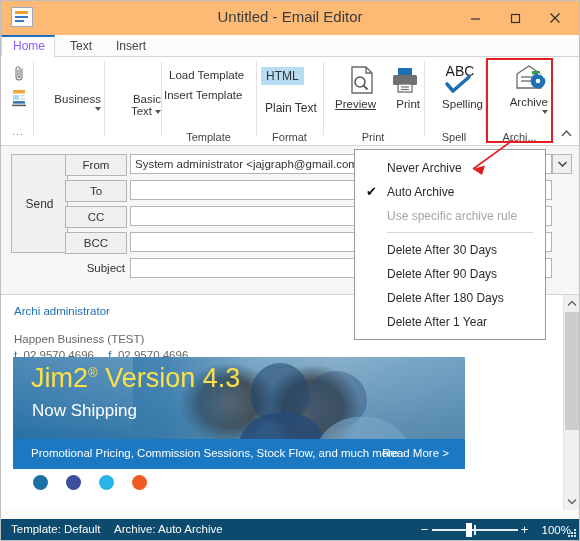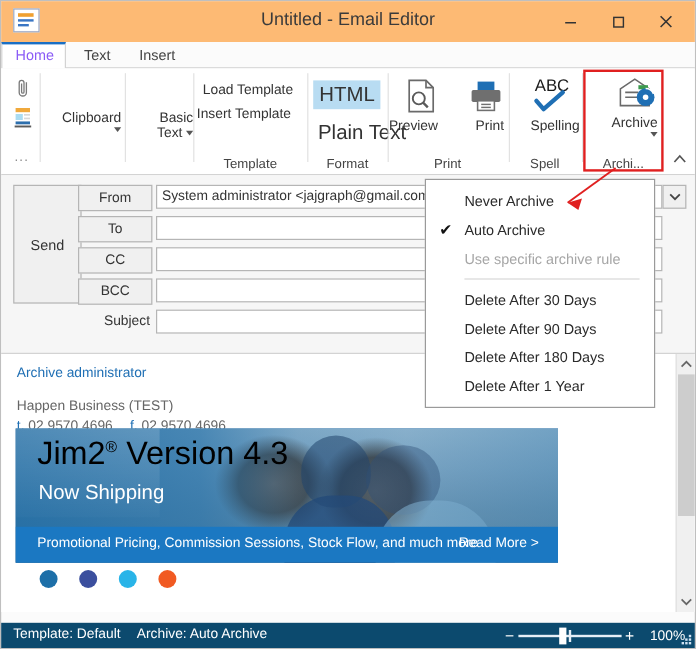--- a/index.html
+++ b/index.html
@@ -31,21 +31,21 @@
 
   
   .ribbon{position:relative;height:88px;background:#ffffff;border-bottom:1px solid #d3d3d3;}
   .sep{position:absolute;top:4px;width:1px;height:74px;background:#e2e2e2;}
   .grplabel{position:absolute;bottom:2px;font-size:11px;color:#444;text-align:center;}
   .rbtn{position:absolute;text-align:right;font-size:11.5px;color:#333;}
   .rbtn .cap{display:block;margin-top:1px;}
   .caret{display:inline-block;width:0;height:0;border-left:3.5px solid transparent;border-right:3.5px solid transparent;border-top:4px solid #555;vertical-align:middle;margin-left:3px;}
   .caretrow{display:block;height:7px;line-height:7px;}
   .tpl-item{position:absolute;font-size:11.5px;color:#333;}
-  .fmt-item{position:absolute;font-size:17px;color:#333;padding:2px 5px;}
+  .fmt-item{position:absolute;font-size:12px;color:#333;padding:2px 5px;}
   .fmt-item.sel{background:#b8dcf2;}
   .archive-box{position:absolute;border:2px solid #e02020;box-sizing:border-box;}
   .collapse{position:absolute;right:6px;bottom:4px;color:#555;font-size:11px;}
   .dots{position:absolute;color:#888;font-size:11px;letter-spacing:1px;}
 
   
   .hdr{position:relative;height:148px;background:#f6f6f6;border-bottom:1px solid #d3d3d3;}
   .sendbtn{position:absolute;left:10px;top:8px;width:55px;height:97px;border:1px solid #b5b5b5;background:#f0f0f0;display:flex;align-items:center;justify-content:center;font-size:12px;color:#333;}
   .fldbtn{position:absolute;left:64px;width:60px;height:20px;border:1px solid #b5b5b5;background:#f0f0f0;display:flex;align-items:center;justify-content:center;font-size:11.5px;color:#333;}
   .fldlabel{position:absolute;left:64px;width:60px;height:20px;display:flex;align-items:center;justify-content:flex-end;font-size:11.5px;color:#333;}
@@ -66,21 +66,21 @@
      background:
        radial-gradient(ellipse 70px 58px at 215px 46px, #6b5a4e 0%, #4a4038 42%, rgba(74,64,56,0) 70%),
        radial-gradient(ellipse 66px 62px at 300px 52px, #5d5148 0%, #423a34 45%, rgba(66,58,52,0) 72%),
        linear-gradient(180deg,#9fbcd0 0%,#87a9c2 30%,#6f94ae 60%,#5d8099 100%);}
   .bn-tint{position:absolute;inset:0;background:linear-gradient(90deg, rgba(35,110,165,.92) 0%, rgba(40,115,170,.72) 34%, rgba(45,120,175,.30) 52%, rgba(70,140,190,.25) 72%, rgba(60,130,180,.45) 100%);}
   .bn-shape1{position:absolute;left:0;top:0;width:120px;height:74px;background:linear-gradient(180deg,rgba(255,255,255,.16),rgba(255,255,255,.02));}
   .bn-shape2{position:absolute;left:238px;top:6px;width:58px;height:60px;border-radius:50% 50% 45% 45%;background:rgba(25,45,80,.55);}
   .bn-shape3{position:absolute;left:292px;top:14px;width:62px;height:58px;border-radius:50%;background:rgba(40,60,95,.42);}
   .bn-shirt1{position:absolute;left:224px;top:56px;width:92px;height:58px;border-radius:40px 40px 0 0;background:rgba(28,52,96,.78);}
   .bn-shirt2{position:absolute;left:300px;top:60px;width:100px;height:54px;border-radius:46px 46px 0 0;background:rgba(150,190,215,.55);}
-  .bn-title{position:absolute;left:18px;top:6px;font-size:27px;color:#000000;font-weight:300;white-space:nowrap;}
+  .bn-title{position:absolute;left:18px;top:6px;font-size:27px;color:#fde047;font-weight:300;white-space:nowrap;}
   .bn-title sup{font-size:13px;vertical-align:super;}
   .bn-sub{position:absolute;left:19px;top:44px;font-size:17px;color:#ffffff;font-weight:300;}
   .bn-strip{position:absolute;left:0;bottom:0;width:100%;height:30px;background:#1b78c2;}
   .bn-strip-txt{position:absolute;left:18px;top:8px;font-size:11.5px;color:#ffffff;white-space:nowrap;}
   .bn-more{position:absolute;right:16px;top:8px;font-size:11.5px;color:#ffffff;white-space:nowrap;}
   .dot{position:absolute;width:15px;height:15px;border-radius:50%;}
 
   .vsb{position:absolute;right:0;top:0;width:16px;height:215px;background:#f0f0f0;border-left:1px solid #e0e0e0;box-sizing:border-box;}
   .vsb .arrw{position:absolute;left:0;width:16px;height:17px;display:flex;align-items:center;justify-content:center;color:#666;}
   .vsb .thumb{position:absolute;left:1px;top:17px;width:14px;height:118px;background:#cdcdcd;}
@@ -160,42 +160,42 @@
         <rect x="8" y="9" width="5" height="1.4" fill="#d8d8d8"></rect>
         <rect x="1" y="12.2" width="12" height="2.4" fill="#2d6fad"></rect>
         <rect x="0" y="15.6" width="14" height="1.6" fill="#5a5a5a"></rect>
       </svg>
     </div>
     <div class="dots" style="left:11px;top:68px;">...</div>
 
     <div class="sep" style="left:32px;"></div>
 
     <div class="rbtn" style="left:38px;top:35px;width:62px;">
-      <span class="cap">Clipboard</span>
+      <span class="cap">Business</span>
       <span class="caretrow"><span class="caret"></span></span>
     </div>
     <div class="sep" style="left:103px;"></div>
 
     <div class="rbtn" style="left:108px;top:35px;width:52px;">
       <span class="cap">Basic</span>
       <span style="display:inline-block;">Text</span><span class="caret"></span>
     </div>
     <div class="sep" style="left:160px;"></div>
 
     <div class="tpl-item" style="left:168px;top:12px;">Load Template</div>
     <div class="tpl-item" style="left:163px;top:32px;">Insert Template</div>
     <div class="grplabel" style="left:160px;width:95px;">Template</div>
     <div class="sep" style="left:255px;"></div>
 
     <div class="fmt-item sel" style="left:260px;top:10px;">HTML</div>
     <div class="fmt-item" style="left:259px;top:42px;">Plain Text</div>
     <div class="grplabel" style="left:255px;width:67px;">Format</div>
     <div class="sep" style="left:322px;"></div>
 
-    <div class="rbtn" style="left:318px;top:8px;width:46px;">
+    <div class="rbtn" style="left:329px;top:8px;width:46px;text-decoration:underline;">
       <span>
         <svg width="28" height="30" viewBox="0 0 28 30">
           <path d="M4 2h14l6 6v20H4z" fill="#ffffff" stroke="#6a6a6a" stroke-width="1.4"></path>
           <path d="M18 2v6h6" fill="none" stroke="#6a6a6a" stroke-width="1.4"></path>
           <circle cx="12" cy="17" r="5" fill="none" stroke="#5a5a5a" stroke-width="1.6"></circle>
           <line x1="15.6" y1="20.6" x2="19.5" y2="24.5" stroke="#5a5a5a" stroke-width="2"></line>
         </svg>
       </span>
       <span class="cap">Preview</span>
     </div>
@@ -269,21 +269,21 @@
     <div class="fldin" style="top:60px;width:422px;"></div>
 
     <div class="fldbtn" style="top:86px;">BCC</div>
     <div class="fldin" style="top:86px;width:422px;"></div>
 
     <div class="fldlabel" style="top:112px;">Subject</div>
     <div class="fldin" style="top:112px;width:422px;"></div>
   </div>
 
   <div class="body">
-    <div class="sigline sig-name" style="left:13px;top:10px;">Archive administrator</div>
+    <div class="sigline sig-name" style="left:13px;top:10px;">Archi administrator</div>
     <div class="sigline sig-grey" style="left:13px;top:38px;">Happen Business (TEST)</div>
     <div class="sigline" style="left:13px;top:54px;">
       <span class="sig-t">t.</span>
       <span class="sig-grey">02 9570 4696</span>
       <span style="display:inline-block;width:8px;"></span>
       <span class="sig-t">f.</span>
       <span class="sig-grey">02 9570 4696</span>
     </div>
     <div class="squig" style="left:13px;top:66px;">
       <svg width="9" height="4" viewBox="0 0 9 4">

